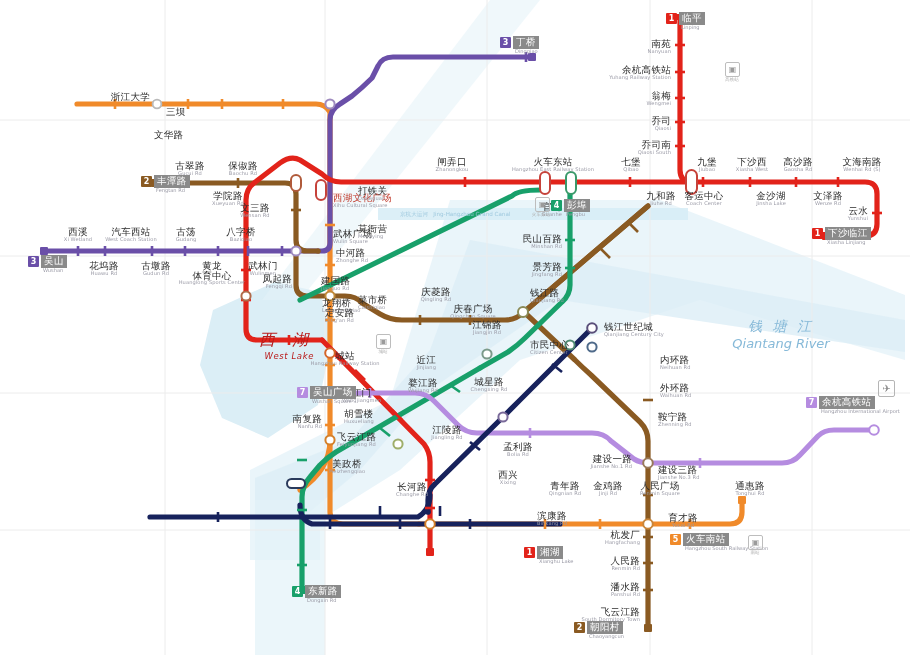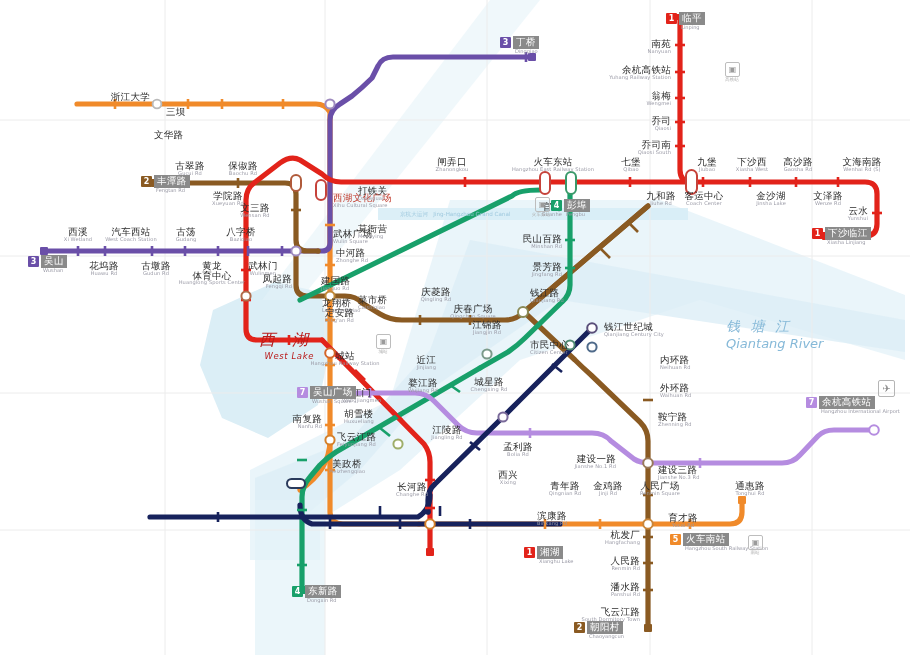--- a/index.html
+++ b/index.html
@@ -12,21 +12,21 @@
   .lbl.ctr{text-align:center;transform:translateX(-50%);}
   .lbl.rgt{text-align:right;transform:translateX(-100%);}
   .term{position:absolute;display:flex;align-items:center;white-space:nowrap;}
   .term .num{display:inline-block;width:11px;height:11px;line-height:11px;text-align:center;
     color:#fff;font-size:8px;font-weight:bold;border-radius:1px;margin-right:2px;}
   .term .plate{background:#8a8a8a;color:#fff;font-size:9.5px;padding:0 3px;letter-spacing:.4px;}
   .term .ten{position:absolute;left:15px;top:12px;font-size:5.1px;color:#9a9aa6;}
   .wl{position:absolute;color:#b91c1c;font-style:italic;text-align:right;}
   .wl .c{font-size:16px;letter-spacing:6px;}
   .wl .e{font-size:8.5px;letter-spacing:.6px;}
-  .riv{position:absolute;color:#86b9d8;font-style:italic;text-align:left;}
+  .riv{position:absolute;color:#86b9d8;font-style:italic;text-align:center;}
   .riv .c{font-size:14px;letter-spacing:3px;}
   .riv .e{font-size:13px;}
   .canal{position:absolute;font-size:5.6px;color:#9fc9de;white-space:nowrap;}
   .rail{position:absolute;width:13px;height:13px;border:1px solid #bdbdbd;border-radius:2px;
     color:#9b9b9b;font-size:8px;text-align:center;line-height:13px;}
   .railcap{position:absolute;font-size:4.6px;color:#b0b0b0;white-space:nowrap;text-align:center;transform:translateX(-50%);}
   .air{position:absolute;width:15px;height:15px;border:1px solid #b5b5b5;border-radius:2px;
     color:#8e8e8e;font-size:10px;text-align:center;line-height:15px;}
 </style>
 </head>
@@ -530,21 +530,21 @@
   <div class="en">Waihuan Rd</div>
 </div>
 <div class="lbl" style="left:658px;top:412px">
   <div class="cn">鞍宁路</div>
   <div class="en">Zhenning Rd</div>
 </div>
 <div class="lbl" style="left:658px;top:465px">
   <div class="cn">建设三路</div>
   <div class="en">Jianshe No.3 Rd</div>
 </div>
-<div class="lbl rgt" style="left:616px;top:454px">
+<div class="lbl rgt" style="left:632px;top:454px">
   <div class="cn">建设一路</div>
   <div class="en">Jianshe No.1 Rd</div>
 </div>
 <div class="lbl ctr" style="left:565px;top:481px">
   <div class="cn">青年路</div>
   <div class="en">Qingnian Rd</div>
 </div>
 <div class="lbl ctr" style="left:608px;top:481px">
   <div class="cn">金鸡路</div>
   <div class="en">Jinji Rd</div>

